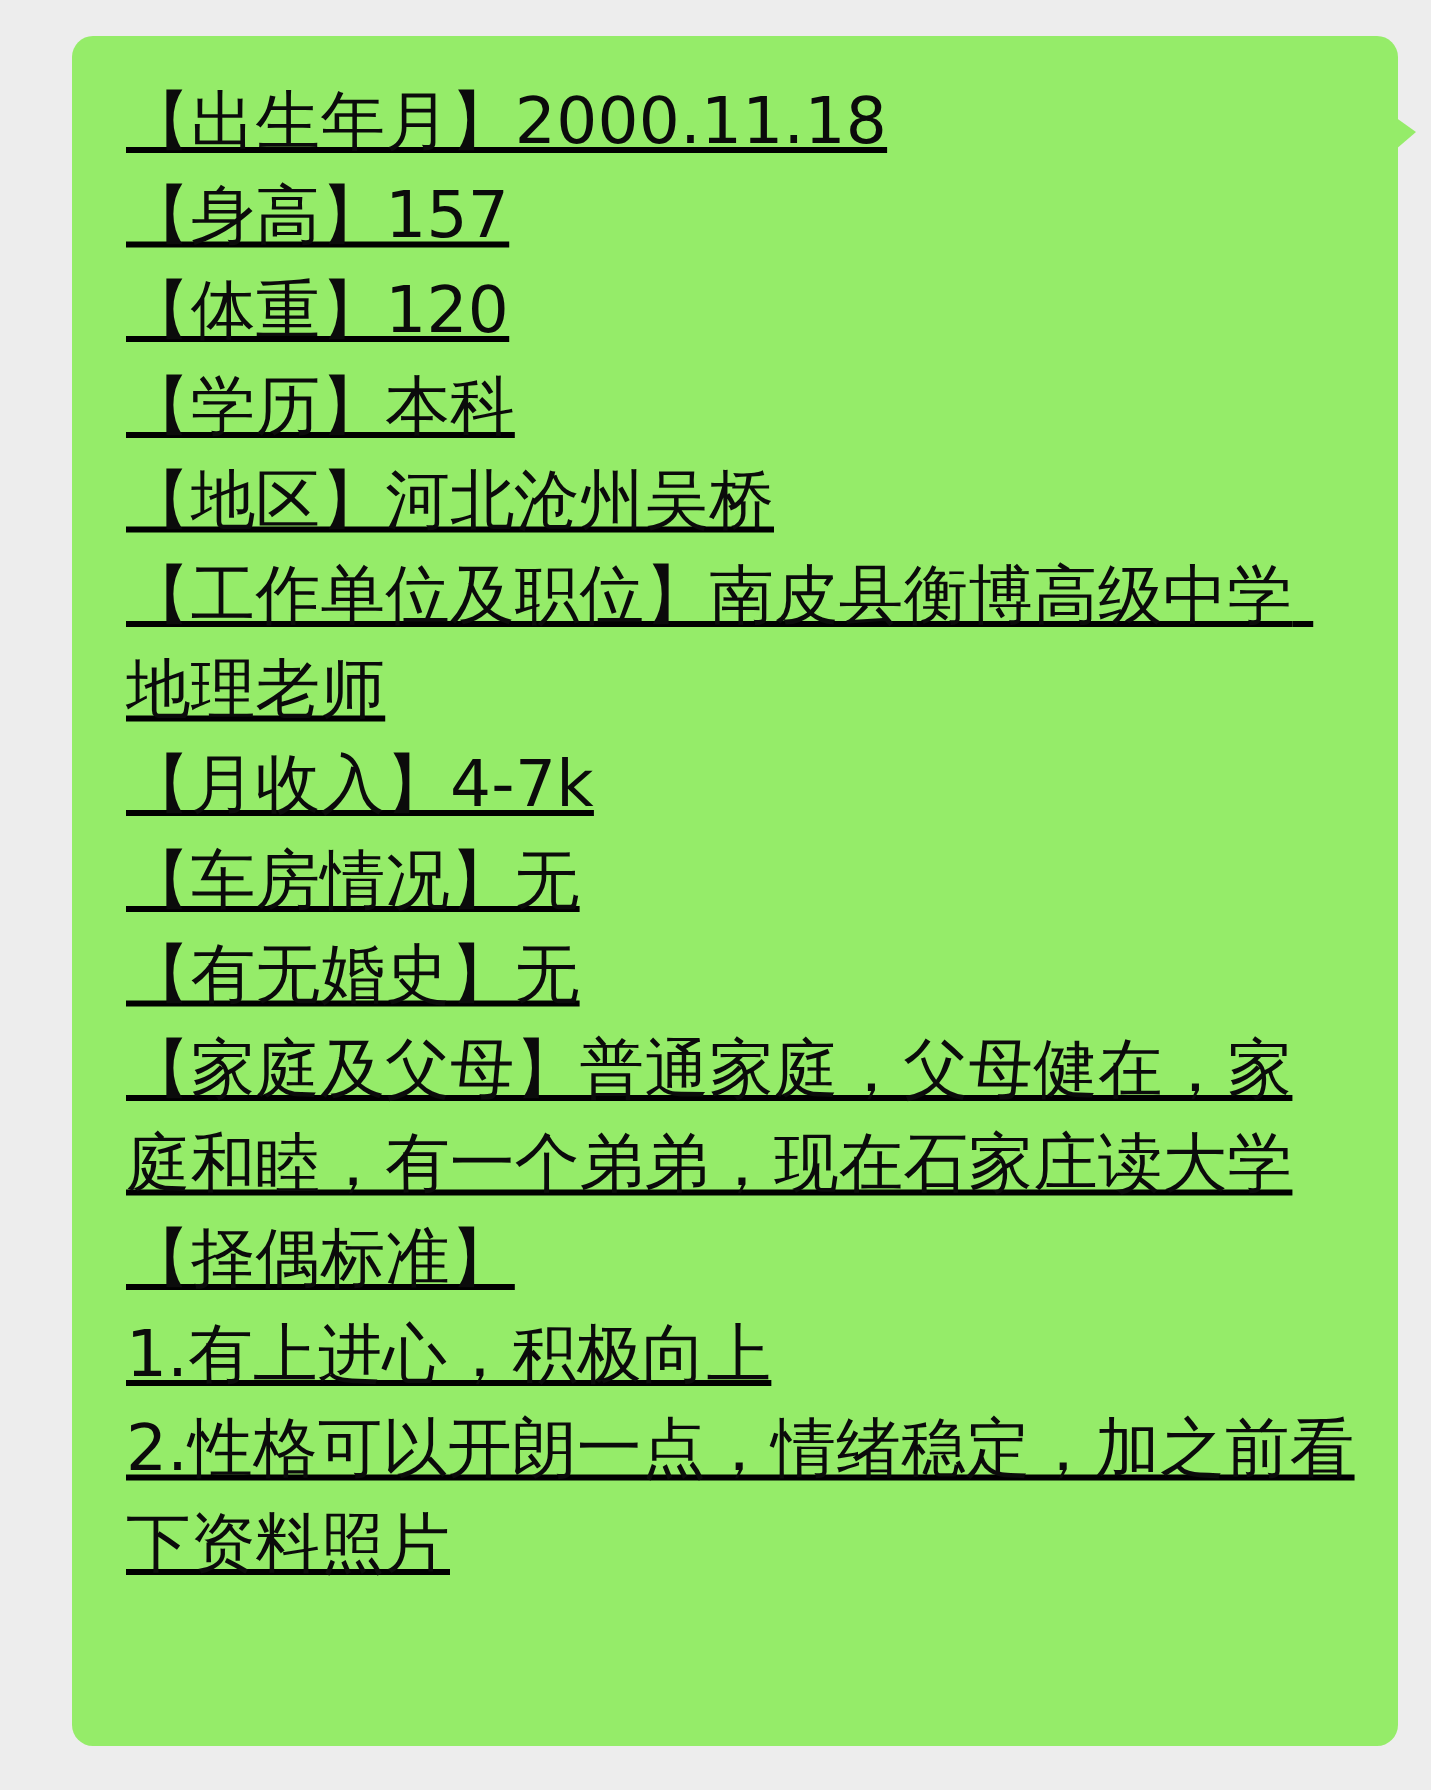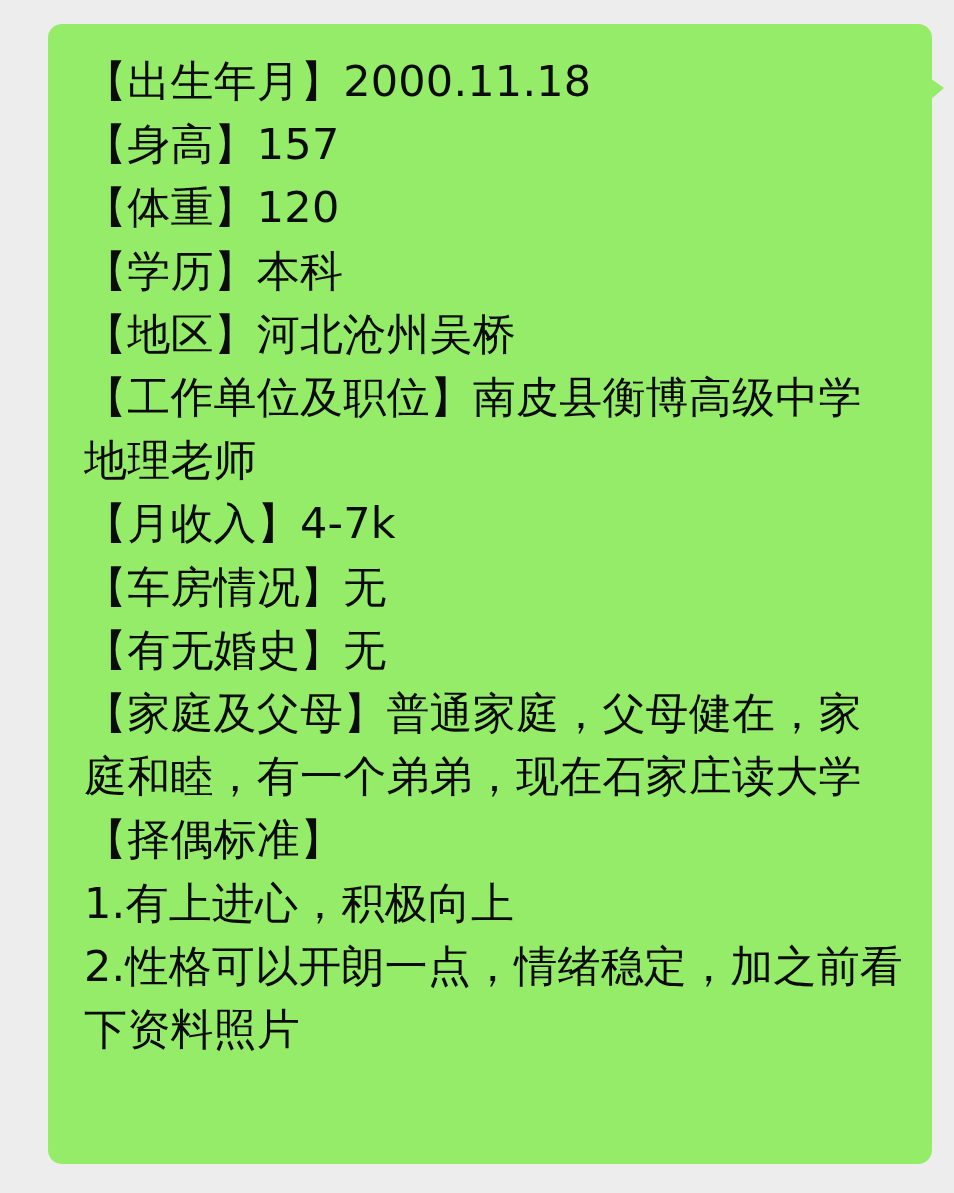--- a/index.html
+++ b/index.html
@@ -13,20 +13,21 @@
     font-family: "Liberation Sans", "DejaVu Sans", sans-serif;
     overflow: hidden;
   }
 
   .chat-area {
     position: relative;
     width: 954px;
     height: 1096px;
     box-sizing: border-box;
     padding: 24px 22px 24px 16px;
+    text-decoration: underline;
   }
 
   .message-row {
     display: flex;
     justify-content: flex-end;
     align-items: flex-start;
   }
 
   .bubble-wrap {
     position: relative;

